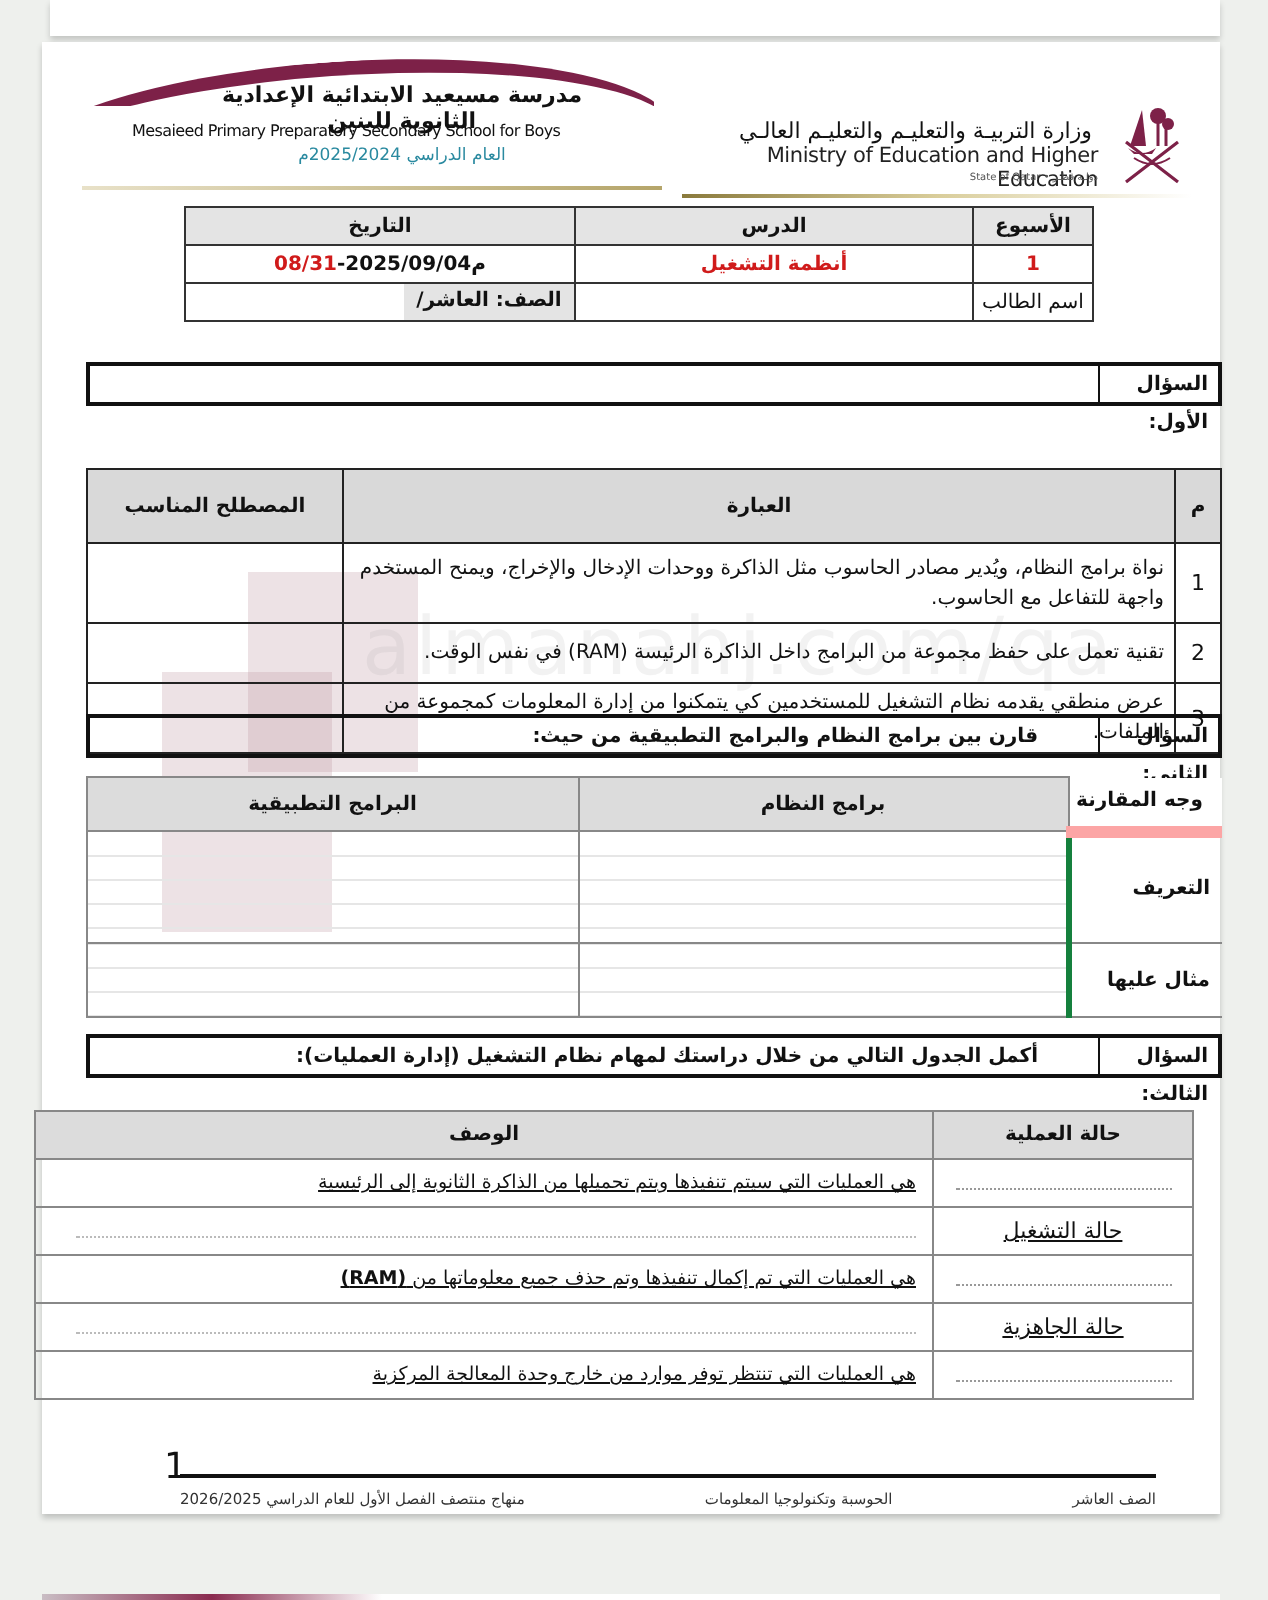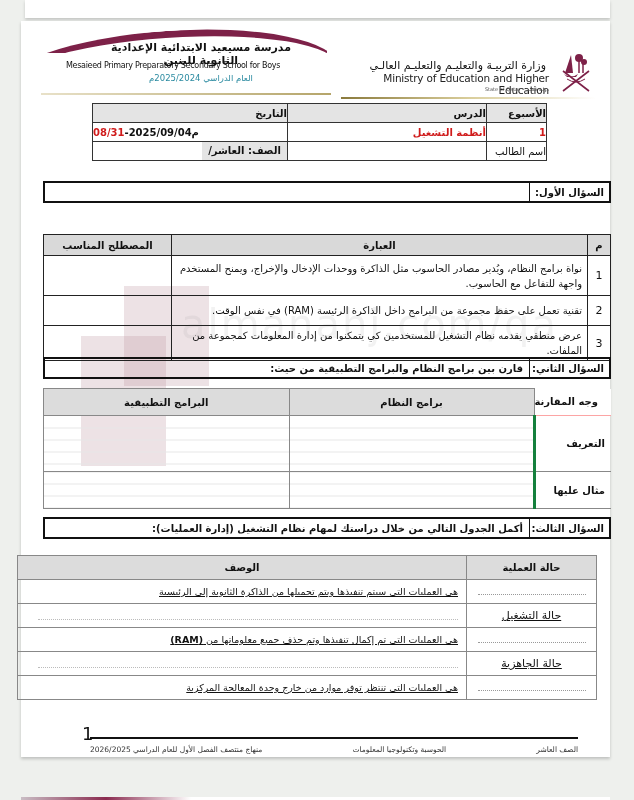--- a/index.html
+++ b/index.html
@@ -18,38 +18,38 @@
   .school-year { position: absolute; left: 100px; top: 52px; width: 160px; text-align: center; font-size: 8.5px; color: #2a8aa0; direction: rtl; }
   .hdr-line-l { position: absolute; left: 20px; top: 72px; width: 290px; height: 2px; background: linear-gradient(90deg,#e8e1c8,#b5a56a); }
   .hdr-line-r { position: absolute; left: 320px; top: 76px; width: 255px; height: 2px; background: linear-gradient(90deg,#8a7a3c,#d9cd9a,#fff); }
   .min-ar { position: absolute; left: 345px; top: 38px; width: 180px; text-align: right; font-size: 11px; direction: rtl; }
   .min-en { position: absolute; left: 338px; top: 51px; width: 190px; text-align: right; font-size: 10.5px; letter-spacing: -0.2px; color: #222; }
   .state { position: absolute; left: 420px; top: 65px; width: 108px; text-align: right; font-size: 5px; color: #555; }
   .emblem { position: absolute; left: 540px; top: 28px; width: 30px; height: 45px; }
 
   table { border-collapse: collapse; }
   .info { position: absolute; left: 71px; top: 82px; width: 455px; font-size: 10px; }
-  .info td { border: 1px solid #333; height: 19px; font-weight: bold; direction: rtl; }
+  .info td { border: 1px solid #333; height: 19px; text-align: center; font-weight: bold; direction: rtl; }
   .info .gray { background: #e4e4e4; }
   .red { color: #d01b1b; }
 
   .qbox { position: absolute; left: 22px; width: 568px; height: 22px; border: 2px solid #111; display: flex; direction: rtl; font-size: 10px; font-weight: bold; }
-  .qbox .qlabel { width: 80px; border-left: 1px solid #111; padding-right: 5px; line-height: 19px; }
+  .qbox .qlabel { width: 60px; border-left: 1px solid #111; padding-right: 5px; line-height: 19px; margin-left: 24px; }
   .qbox .qtext { flex: 1; padding-right: 6px; line-height: 19px; }
 
   .t1 { position: absolute; left: 22px; top: 213px; width: 568px; font-size: 10px; direction: rtl; }
   .t1 td, .t1 th { border: 1px solid #222; }
-  .t1 th { background: #d9d9d9; height: 21px; font-weight: bold; }
+  .t1 th { background: #d9d9d9; height: 37px; font-weight: bold; }
   .t1 td.num { width: 23px; text-align: center; font-size: 11px; }
   .t1 td.txt { padding: 2px 5px; line-height: 15px; text-align: right; font-weight: normal; }
   .t1 td.ans { width: 128px; }
 
   .t2 { position: absolute; left: 22px; top: 387px; width: 568px; font-size: 10px; direction: rtl; }
   .t2 th { height: 27px; font-weight: bold; border: 1px solid #888; background: #dcdcdc; }
-  .t2 th.aspect { background: #fff; border: none; border-bottom: 1px solid #fca5a5; text-align: left; padding-right: 6px; width: 77px; }
+  .t2 th.aspect { background: #fff; border: none; border-bottom: 6px solid #fca5a5; text-align: center; padding-right: 6px; width: 77px; }
   .t2 td { border: 1px solid #888; }
   .t2 td.rowlabel { text-align: right; padding-right: 6px; font-weight: bold; border-left: 3px solid #15803d; border-right: none; }
   .t2 td.cell { background-image: repeating-linear-gradient(180deg, transparent 0 11px, #e6e6e6 11px 12px); }
 
   .t3 { position: absolute; left: 22px; top: 555px; width: 568px; font-size: 10px; direction: rtl; }
   .t3 th { height: 24px; background: #dcdcdc; border: 1px solid #888; font-weight: bold; }
   .t3 td { border: 1px solid #888; height: 24px; text-decoration: underline; }
   .t3 td.state-cell { width: 130px; text-align: center; font-size: 11px; }
   .t3 td.desc { text-align: right; padding-right: 8px; font-size: 9.5px; }
   .dots { display: inline-block; width: 108px; border-bottom: 1px dotted #999; height: 10px; }

